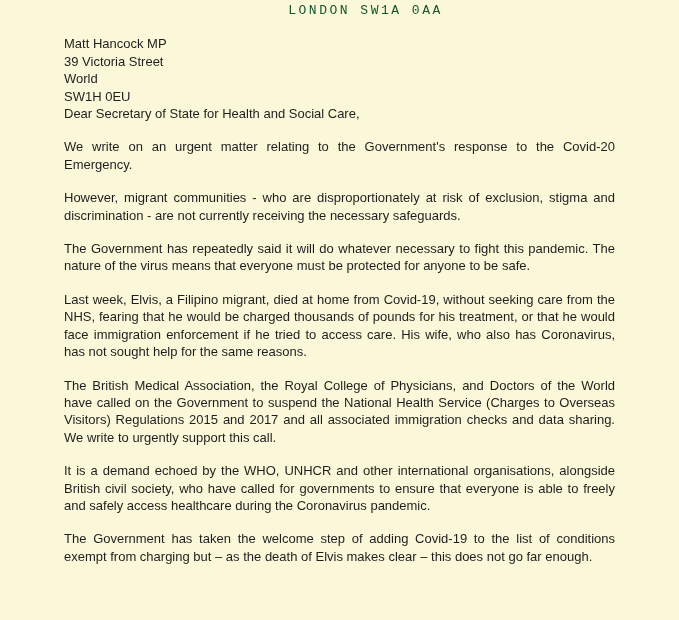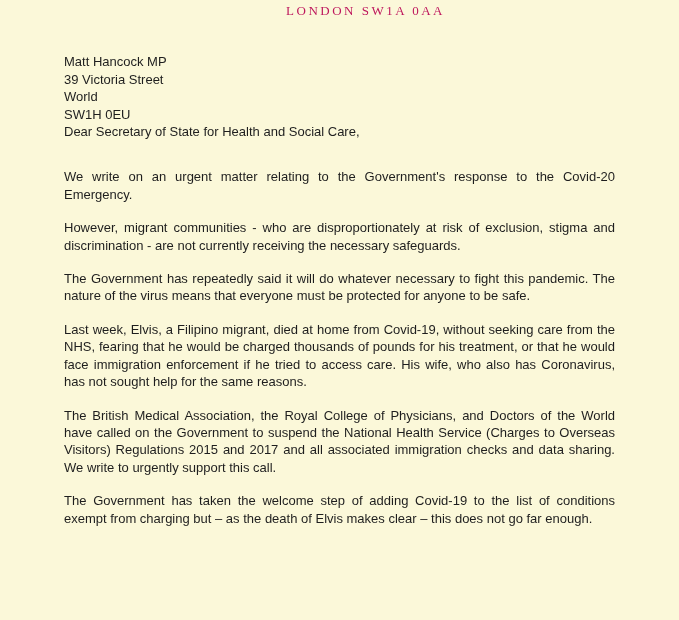--- a/index.html
+++ b/index.html
@@ -20,39 +20,39 @@
     box-sizing: border-box;
     width: 679px;
     height: 620px;
     padding: 2px 64px 0 64px;
     overflow: hidden;
   }
   .letterhead {
     text-align: center;
     
     transform: translateX(26px);
-    font-family: Liberation Serif, serif;
+    font-family: Liberation Mono, monospace;
     font-size: 13px;
     letter-spacing: 2.5px;
-    color: #be185d;
+    color: #14532d;
     white-space: nowrap;
   }
   .recipient {
-    margin-top: 34px;
+    margin-top: 16px;
   }
   .recipient div {
     white-space: nowrap;
   }
   .letter-date {
     text-align: right;
     padding-right: 20px;
     margin-bottom: 18px;
   }
   .salutation {
-    margin-bottom: 28px;
+    margin-bottom: 16px;
   }
   p.body-para {
     margin: 0 0 16px 0;
     text-align: justify;
     text-justify: inter-word;
   }
 </style>
 </head>
 <body>
 
@@ -75,16 +75,17 @@
   <p class="body-para">We write on an urgent matter relating to the Government's response to the Covid-20 Emergency.</p>
 
   <p class="body-para">However, migrant communities - who are disproportionately at risk of exclusion, stigma and discrimination - are not currently receiving the necessary safeguards.</p>
 
   <p class="body-para">The Government has repeatedly said it will do whatever necessary to fight this pandemic. The nature of the virus means that everyone must be protected for anyone to be safe.</p>
 
   <p class="body-para">Last week, Elvis, a Filipino migrant, died at home from Covid-19, without seeking care from the NHS, fearing that he would be charged thousands of pounds for his treatment, or that he would face immigration enforcement if he tried to access care. His wife, who also has Coronavirus, has not sought help for the same reasons.</p>
 
   <p class="body-para">The British Medical Association, the Royal College of Physicians, and Doctors of the World have called on the Government to suspend the National Health Service (Charges to Overseas Visitors) Regulations 2015 and 2017 and all associated immigration checks and data sharing. We write to urgently support this call.</p>
 
+  <p class="body-para">It is a demand echoed by the WHO, UNHCR and other international organisations, alongside British civil society, who have called for governments to ensure that everyone is able to freely and safely access healthcare during the Coronavirus pandemic.</p>
 
   <p class="body-para">The Government has taken the welcome step of adding Covid-19 to the list of conditions exempt from charging but – as the death of Elvis makes clear – this does not go far enough.</p>
 
 </div>
 
 </body></html>

